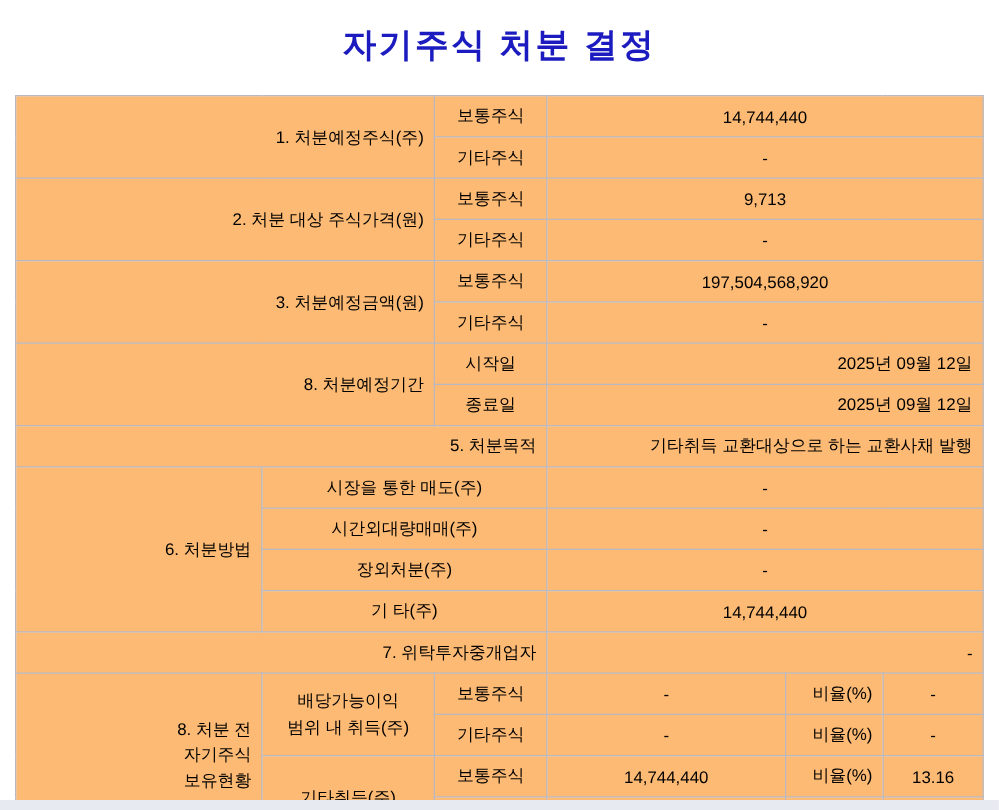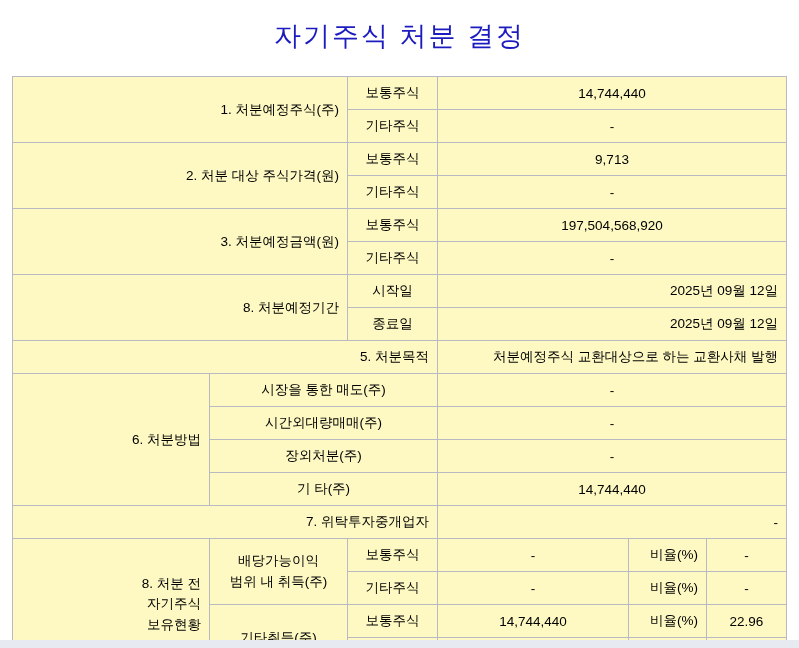--- a/index.html
+++ b/index.html
@@ -16,37 +16,37 @@
   }
   .page {
     width: 799px;
     box-sizing: border-box;
     padding: 0 12px;
   }
   .doc-title {
     text-align: center;
     color: #1b1bbf;
     font-size: 27px;
-    font-weight: normal;
+    font-weight: bold;
     letter-spacing: 2px;
     margin: 18px 0 22px 0;
     font-family: "Liberation Sans", sans-serif;
   }
   table.main {
     width: 775px;
     border-collapse: collapse;
     table-layout: fixed;
     font-size: 13.5px;
   }
   table.main td {
     border: 1px solid #b9b9c4;
     padding: 6px 8px;
     height: 20px;
     vertical-align: middle;
-    background: #fef9c3;
+    background: #fdba74;
   }
   .lbl {
     text-align: right;
     padding-left: 10px;
   }
   .sublbl {
     text-align: center;
   }
   .val {
     text-align: center;
@@ -127,21 +127,21 @@
         <td class="sublbl">시작일</td>
         <td class="ctr" colspan="3">2025년 09월 12일</td>
       </tr>
       <tr>
         <td class="sublbl">종료일</td>
         <td class="ctr" colspan="3">2025년 09월 12일</td>
       </tr>
 
       <tr>
         <td class="lbl" colspan="3">5. 처분목적</td>
-        <td class="ctr" colspan="3">처분예정주식 교환대상으로 하는 교환사채 발행</td>
+        <td class="ctr" colspan="3">기타취득 교환대상으로 하는 교환사채 발행</td>
       </tr>
 
       <tr>
         <td class="lbl" rowspan="4">6. 처분방법</td>
         <td class="sublbl" colspan="2">시장을 통한 매도(주)</td>
         <td class="val" colspan="3">-</td>
       </tr>
       <tr>
         <td class="sublbl" colspan="2">시간외대량매매(주)</td>
         <td class="val" colspan="3">-</td>
@@ -175,21 +175,21 @@
         <td class="sublbl">기타주식</td>
         <td class="val">-</td>
         <td class="ctr">비율(%)</td>
         <td class="val">-</td>
       </tr>
       <tr>
         <td class="sublbl" rowspan="2">기타취득(주)</td>
         <td class="sublbl">보통주식</td>
         <td class="val">14,744,440</td>
         <td class="ctr">비율(%)</td>
-        <td class="val">22.96</td>
+        <td class="val">13.16</td>
       </tr>
       <tr>
         <td class="sublbl">기타주식</td>
         <td class="val">-</td>
         <td class="ctr">비율(%)</td>
         <td class="val">-</td>
       </tr>
     </tbody>
   </table>
 

